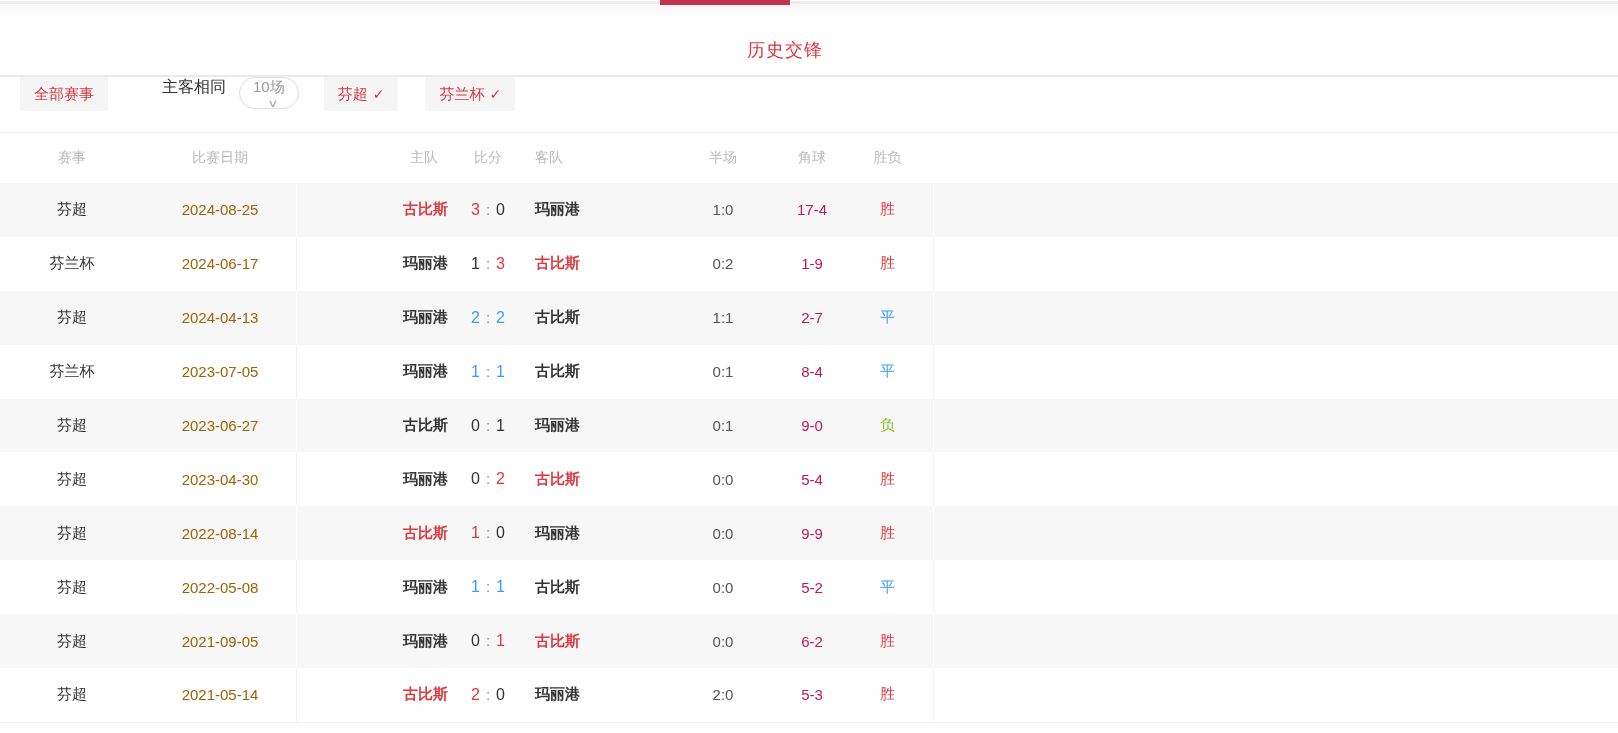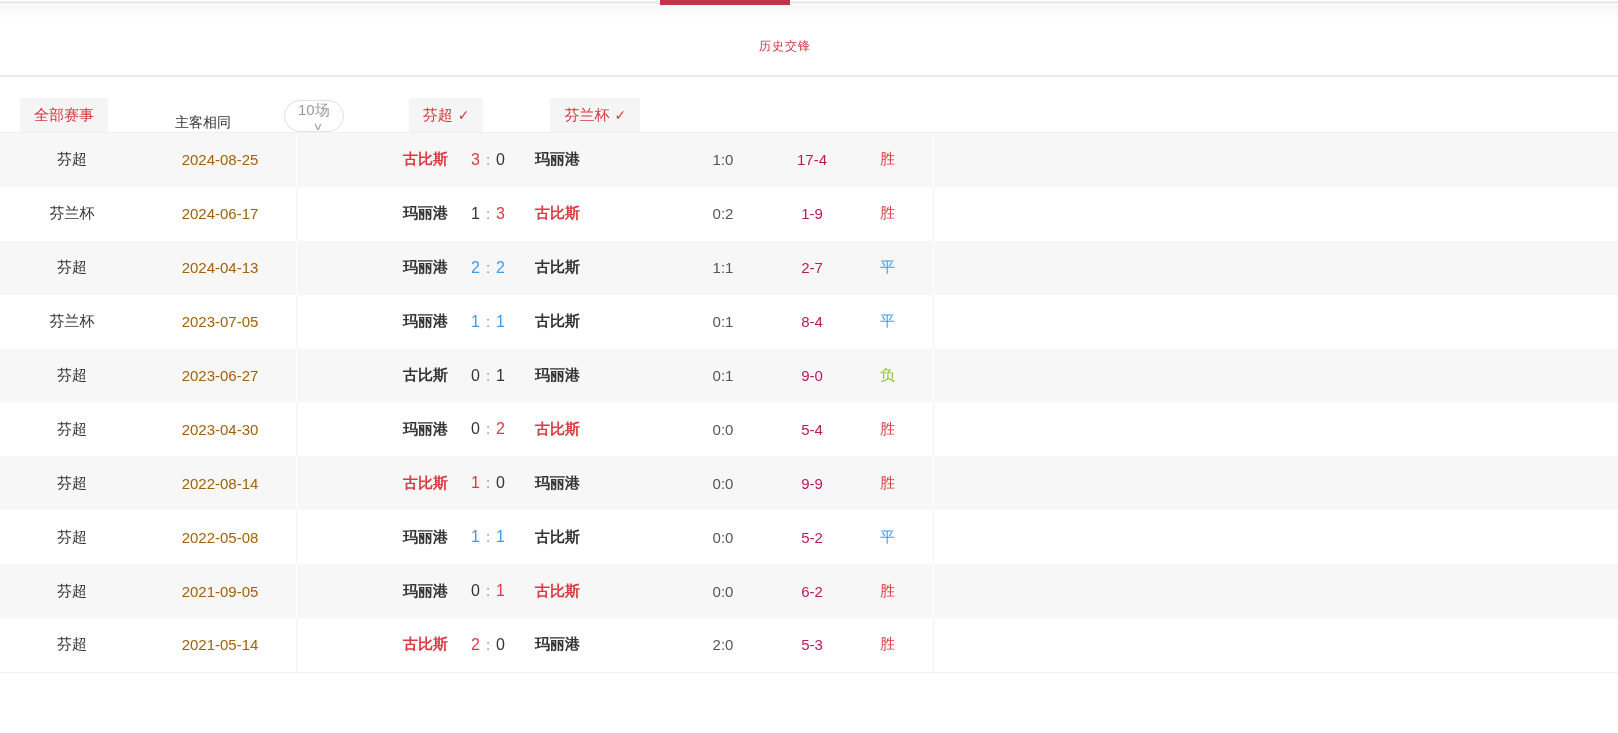--- a/index.html
+++ b/index.html
@@ -7,30 +7,30 @@
   body { font-family: "Liberation Sans", "DejaVu Sans", sans-serif; color: #333; }
 
   
   .top-strip { position: relative; height: 5px; width: 100%; }
   .top-strip .gray-line { position: absolute; top: 1px; left: 0; right: 0; height: 3px; background: #ececec; }
   .top-strip .red-indicator { position: absolute; top: 0; left: 660px; width: 130px; height: 5px; background: #c2334b; }
 
   
   .title-area { height: 70px; background: linear-gradient(#f6f6f6, #ffffff 14px); position: relative; }
   .page-title { position: absolute; top: 33px; left: 0; width: 1570px; text-align: center;
-                font-size: 12px; color: #d6363e; letter-spacing: 1px; }
+                font-size: 18px; color: #d6363e; letter-spacing: 1px; }
   .title-divider { height: 2px; background: #eaeaea; width: 100%; }
 
   
-  .filter-bar { height: 55px; display: flex; align-items: flex-end; padding-left: 20px; background: #fff; gap: 40px; }
+  .filter-bar { height: 55px; display: flex; align-items: flex-start; padding-left: 20px; background: #fff; }
   .chip { height: 34px; display: inline-flex; align-items: center; padding: 0 14px;
           background: #f5f5f5; color: #d6363e; font-size: 15px; border-radius: 2px; cursor: pointer; }
   .chip .check { margin-left: 5px; font-size: 14px; color: #d6363e; }
   .chip-all { margin-right: 27px; }
-  .plain-label { font-size: 14px; color: #333; margin-right: 13px; }
+  .plain-label { font-size: 16px; color: #333; margin-right: 13px; margin-left: 27px; }
   .pill-dropdown { height: 32px; display: inline-flex; align-items: center; padding: 0 13px;
                    border: 1px solid #e0e0e0; border-radius: 16px; background: #fff;
                    color: #999; font-size: 15px; cursor: pointer; margin-right: 25px; flex-direction: column; }
   .pill-dropdown .chev { margin-left: 8px; font-size: 11px; color: #aaa; transform: scaleX(1.35); }
   .chip-league { margin-right: 27px; }
 
   
   .htable { width: 100%; border-top: 1px solid #f0f0f0; border-bottom: 1px solid #f0f0f0; }
   .trow, .thead {
     display: grid;
@@ -87,20 +87,31 @@
     <span>芬超</span>
     <span class="check">✓</span>
   </div>
   <div class="chip">
     <span>芬兰杯</span>
     <span class="check">✓</span>
   </div>
 </div>
 
 <div class="htable">
+  <div class="thead">
+    <div class="cell col-league">赛事</div>
+    <div class="cell col-date" style="color:#b9b9b9">比赛日期</div>
+    <div class="cell col-home">主队</div>
+    <div class="cell col-score" style="font-size:14px">比分</div>
+    <div class="cell col-away">客队</div>
+    <div class="cell col-half" style="color:#b9b9b9">半场</div>
+    <div class="cell col-corner" style="color:#b9b9b9">角球</div>
+    <div class="cell col-result">胜负</div>
+    <div class="cell"></div>
+  </div>
   <div id="table-body">
       <div class="trow gray">
         <div class="cell col-league">芬超</div>
         <div class="cell col-date">2024-08-25</div>
         <div class="cell col-home team c-red">古比斯</div>
         <div class="cell col-score"><span class="c-red">3</span><span class="colon">:</span><span class="c-dark">0</span></div>
         <div class="cell col-away team c-dark">玛丽港</div>
         <div class="cell col-half">1:0</div>
         <div class="cell col-corner">17-4</div>
         <div class="cell col-result c-red">胜</div>

